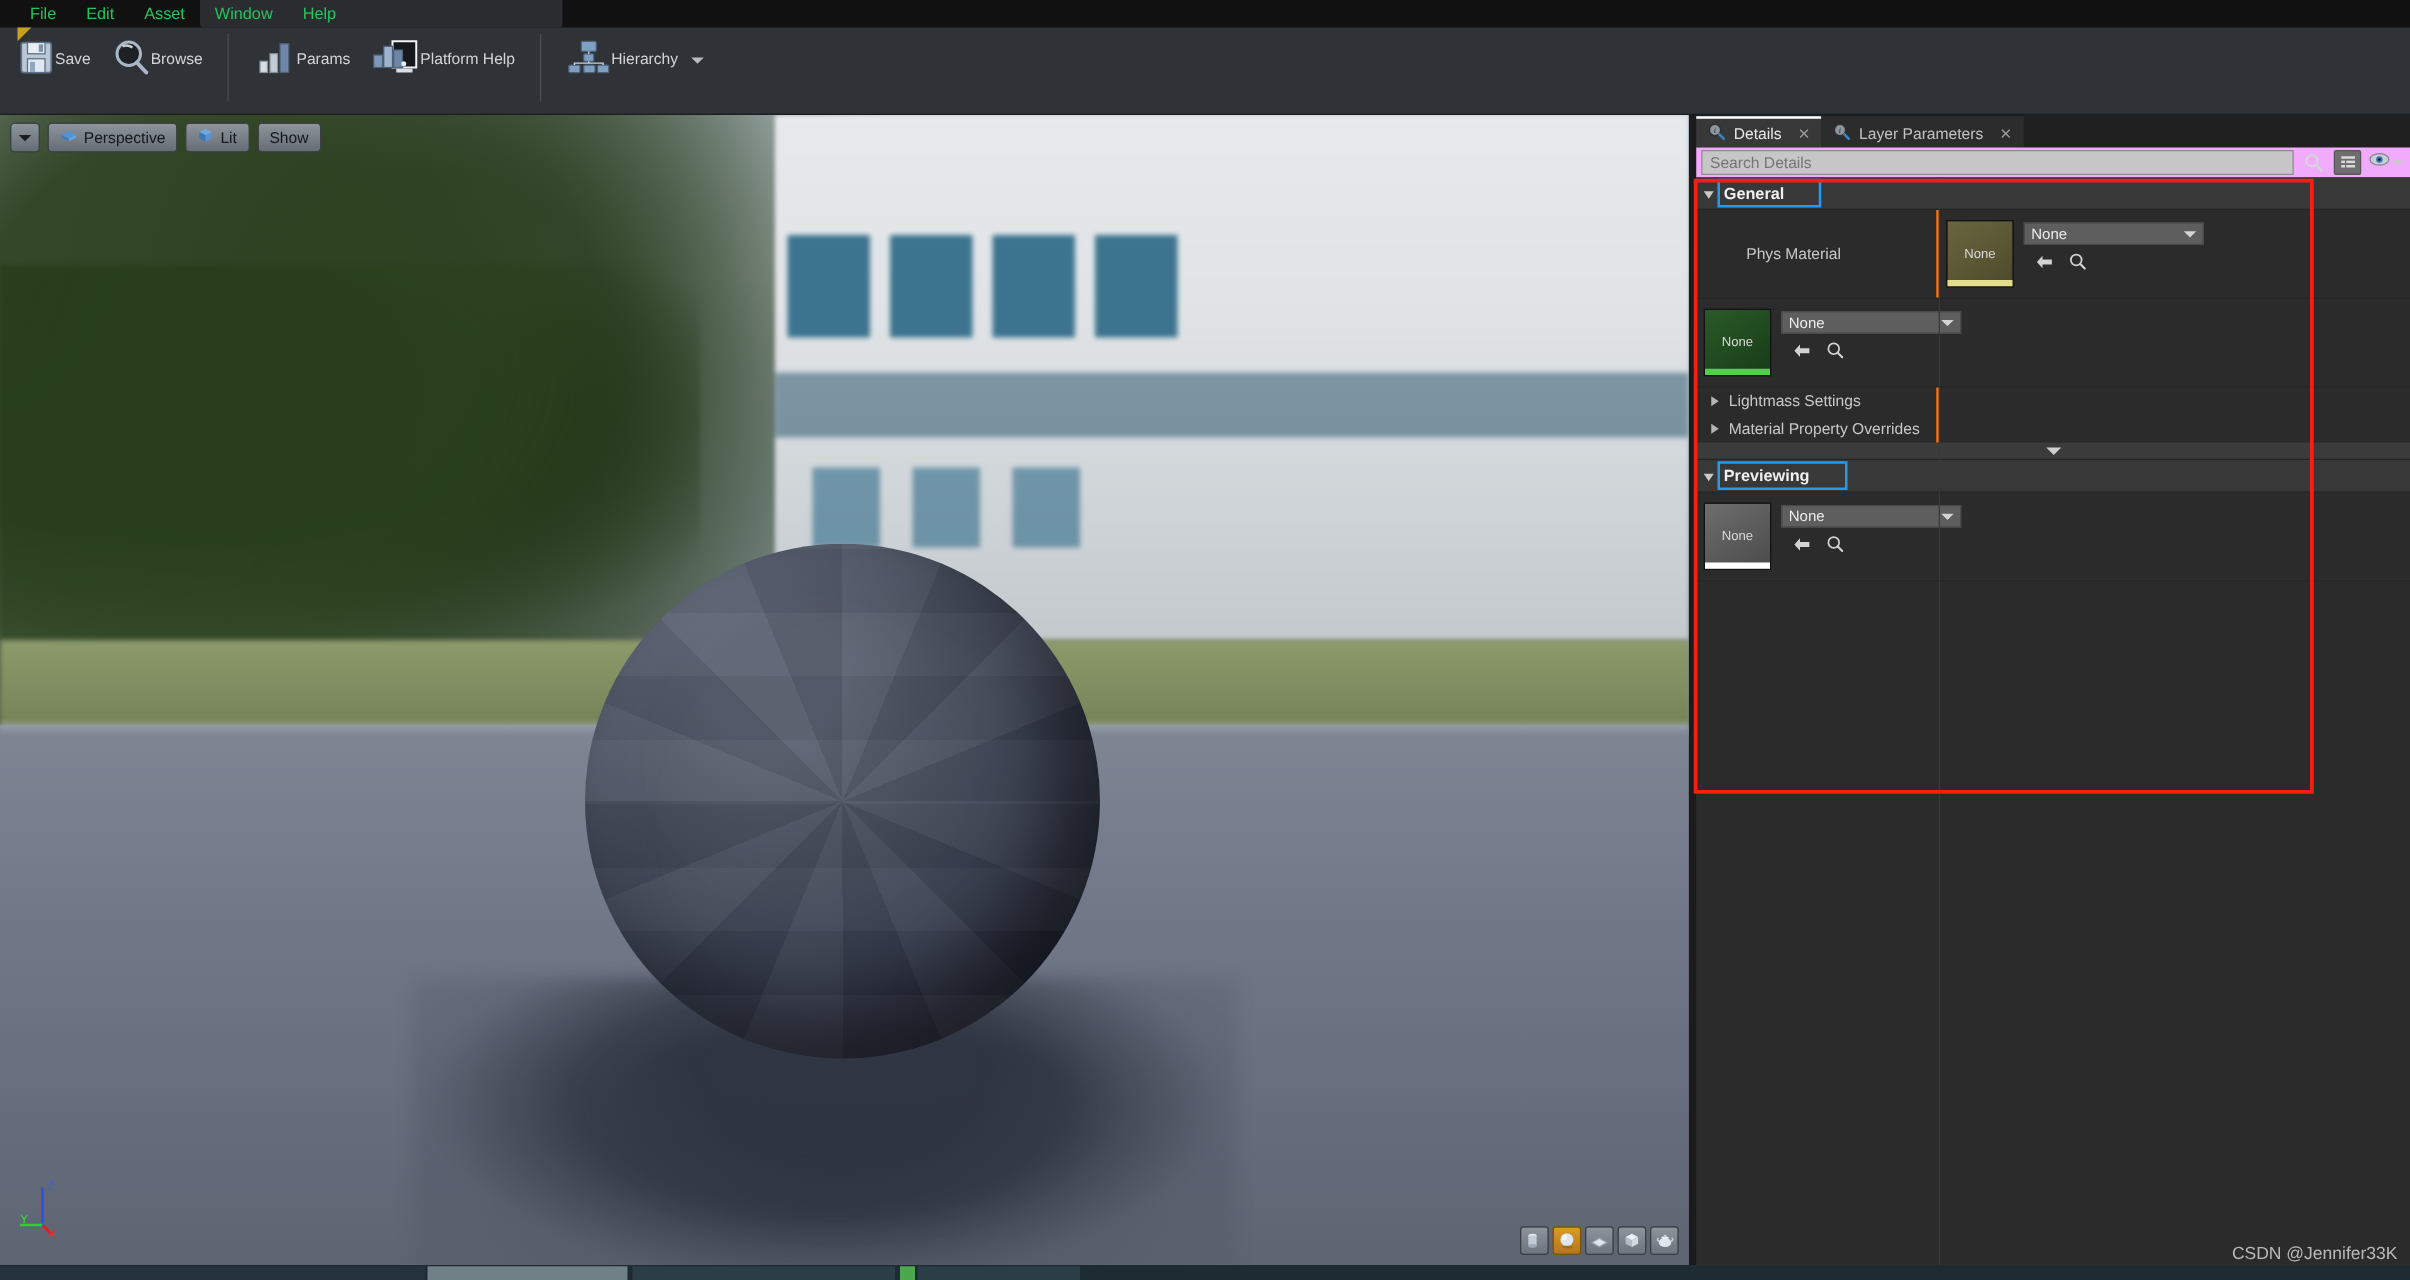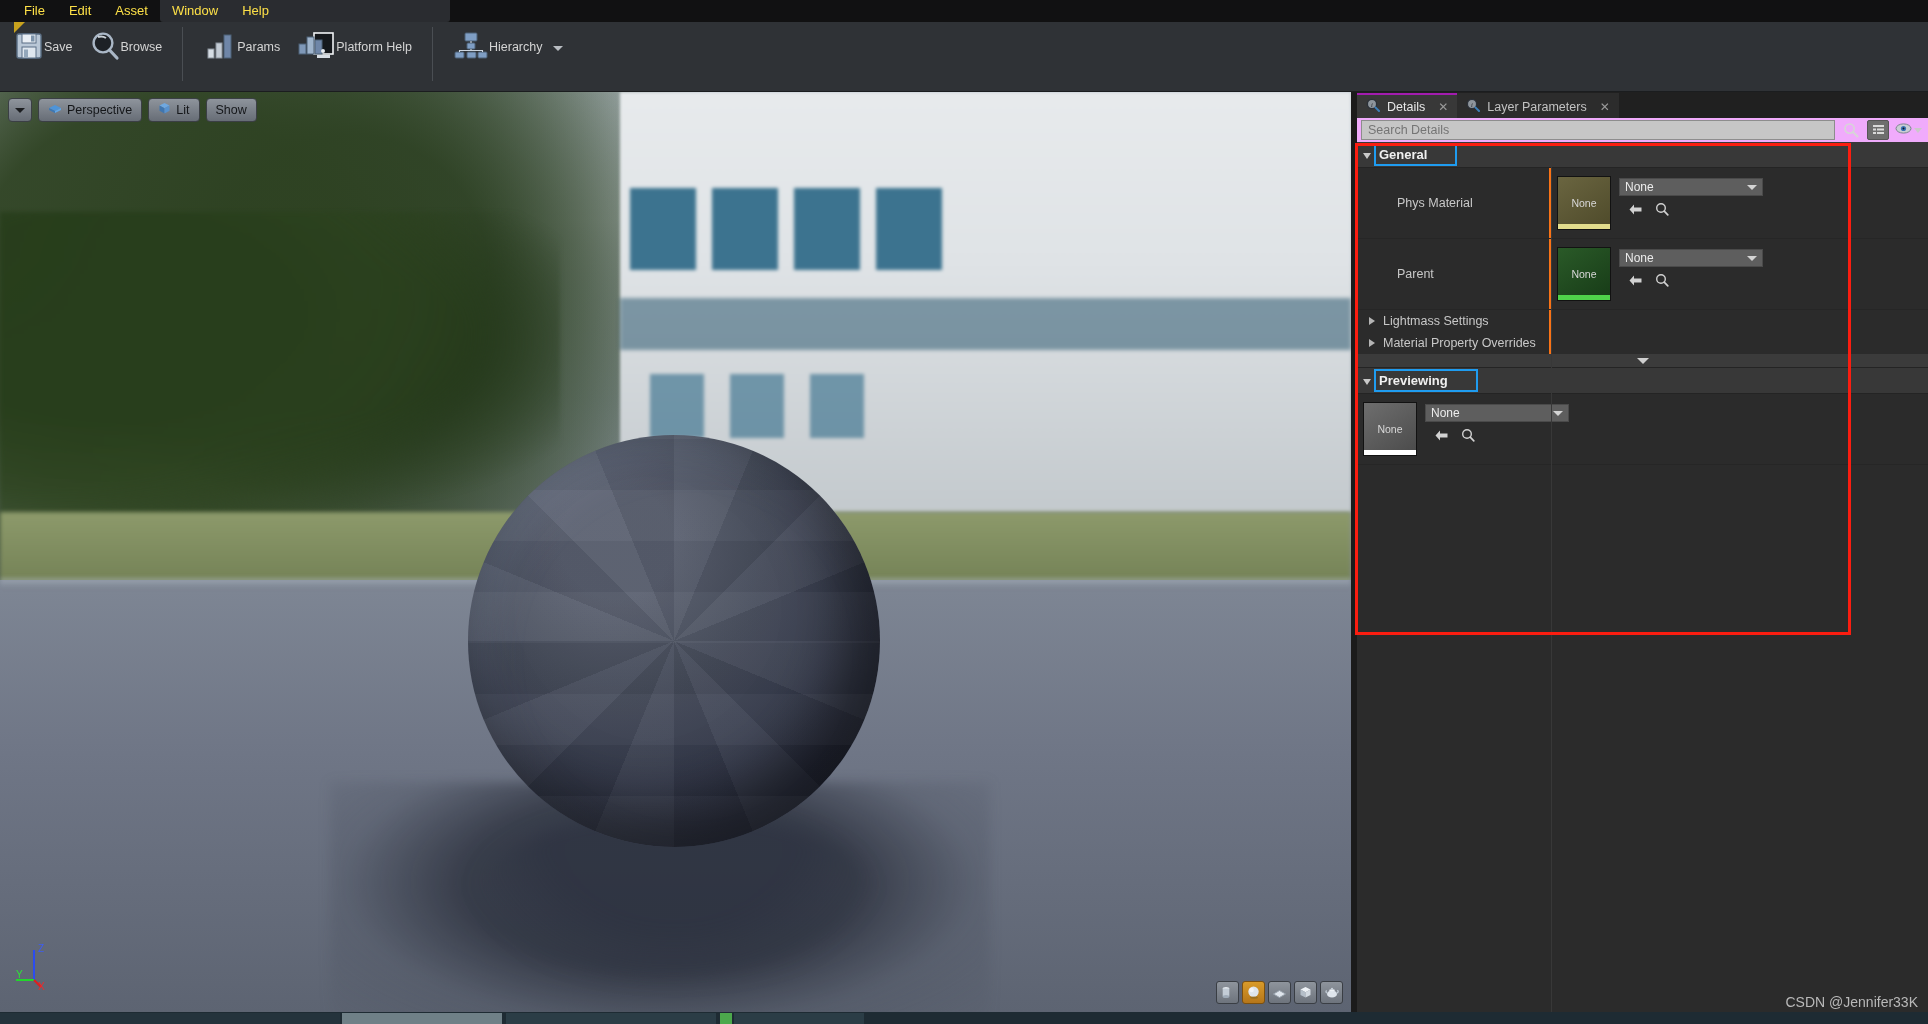--- a/index.html
+++ b/index.html
@@ -8,21 +8,21 @@
 
   #app { position:relative; width:1928px; height:1024px; background:#1b1b1b; }
 
   
   .titlebar { position:absolute; left:0; top:0; width:1928px; height:22px;
               background:#111112; }
   .title-tabstub { position:absolute; left:160px; top:0; width:290px; height:22px;
                    background:#2a2c30; border-radius:0 0 3px 3px; }
   .menubar { position:absolute; left:0; top:0; height:22px; display:flex;
              align-items:center; padding-left:12px; gap:0px; z-index:4; }
-  .menu-item { color:#fde047; font-size:13px; padding:3px 12px; cursor:default;
+  .menu-item { color:#22c55e; font-size:13px; padding:3px 12px; cursor:default;
                line-height:16px; }
 
   
   .toolbar { position:absolute; left:0; top:22px; width:1928px; height:70px;
              background:#2f3236; border-bottom:1px solid #1b1d1f;
              display:flex; align-items:flex-start; }
   .tb-corner { position:absolute; left:14px; top:0px; width:0; height:0;
                border-left:11px solid #c8a21e; border-bottom:11px solid transparent; }
   .tb-group { display:flex; align-items:flex-start; height:70px; padding:0 6px; }
   .tb-sep { width:1px; height:54px; background:#4a4e53; margin:5px 6px 0 6px; }
@@ -91,21 +91,21 @@
 
   .gizmo { position:absolute; left:14px; bottom:18px; width:56px; height:56px; z-index:6; }
 
   
   .details { position:absolute; left:1357px; top:92px; width:571px; height:920px;
              background:#2b2b2b; }
   .tabstrip { position:absolute; left:0; top:0; width:571px; height:26px;
               background:#202020; display:flex; align-items:flex-end; }
   .tab { height:25px; display:flex; align-items:center; gap:7px; padding:0 9px 0 9px;
          font-size:12.5px; cursor:default; position:relative; }
-  .tab.active { background:#383838; color:#e8e8e8; border-top:2px solid #a21caf; }
+  .tab.active { background:#383838; color:#e8e8e8; border-top:2px solid #ffffff; }
   .tab.inactive { background:#2c2c2c; color:#c2c2c2; border-top:2px solid transparent; }
   .tab .x { color:#9a9a9a; font-size:12px; margin-left:6px; }
 
   .searchrow { position:absolute; left:0; top:26px; width:571px; height:24px;
                background:#f0abfc; display:flex; align-items:center; padding:0 4px; gap:4px; }
   .searchbox { flex:1; height:20px; background:#c6c6c6; border:1px solid #8d8d8d;
                display:flex; align-items:center; padding:0 6px; position:relative; }
   .searchbox input { border:none; outline:none; background:transparent; width:100%;
                      font-size:12.5px; color:#3a3a3a; font-family:"Liberation Sans",sans-serif; }
   .sq-btn { width:22px; height:20px; display:flex; align-items:center; justify-content:center;
@@ -442,21 +442,20 @@
                     <circle cx="6" cy="6" r="4.3" fill="none" stroke="#d2d2d2" stroke-width="1.4"></circle>
                     <line x1="9.2" y1="9.2" x2="12.8" y2="12.8" stroke="#d2d2d2" stroke-width="1.7" stroke-linecap="round"></line>
                   </svg>
               </span>
             </div>
           </div>
         </div>
       </div>
 
       <div class="prow" style="min-height:64px;">
-        <div class="lcol">Parent</div>
         <div class="rcol">
           <div class="thumb" style="background:linear-gradient(145deg,#2a5a28,#173b17);">
             <span>None</span>
             <div class="thumb-bar" style="background:#4fd24a;"></div>
           </div>
           <div class="ctrlcol">
             <div class="combo">
               <span>None</span>
               <span class="combo-caret"></span>
             </div>

